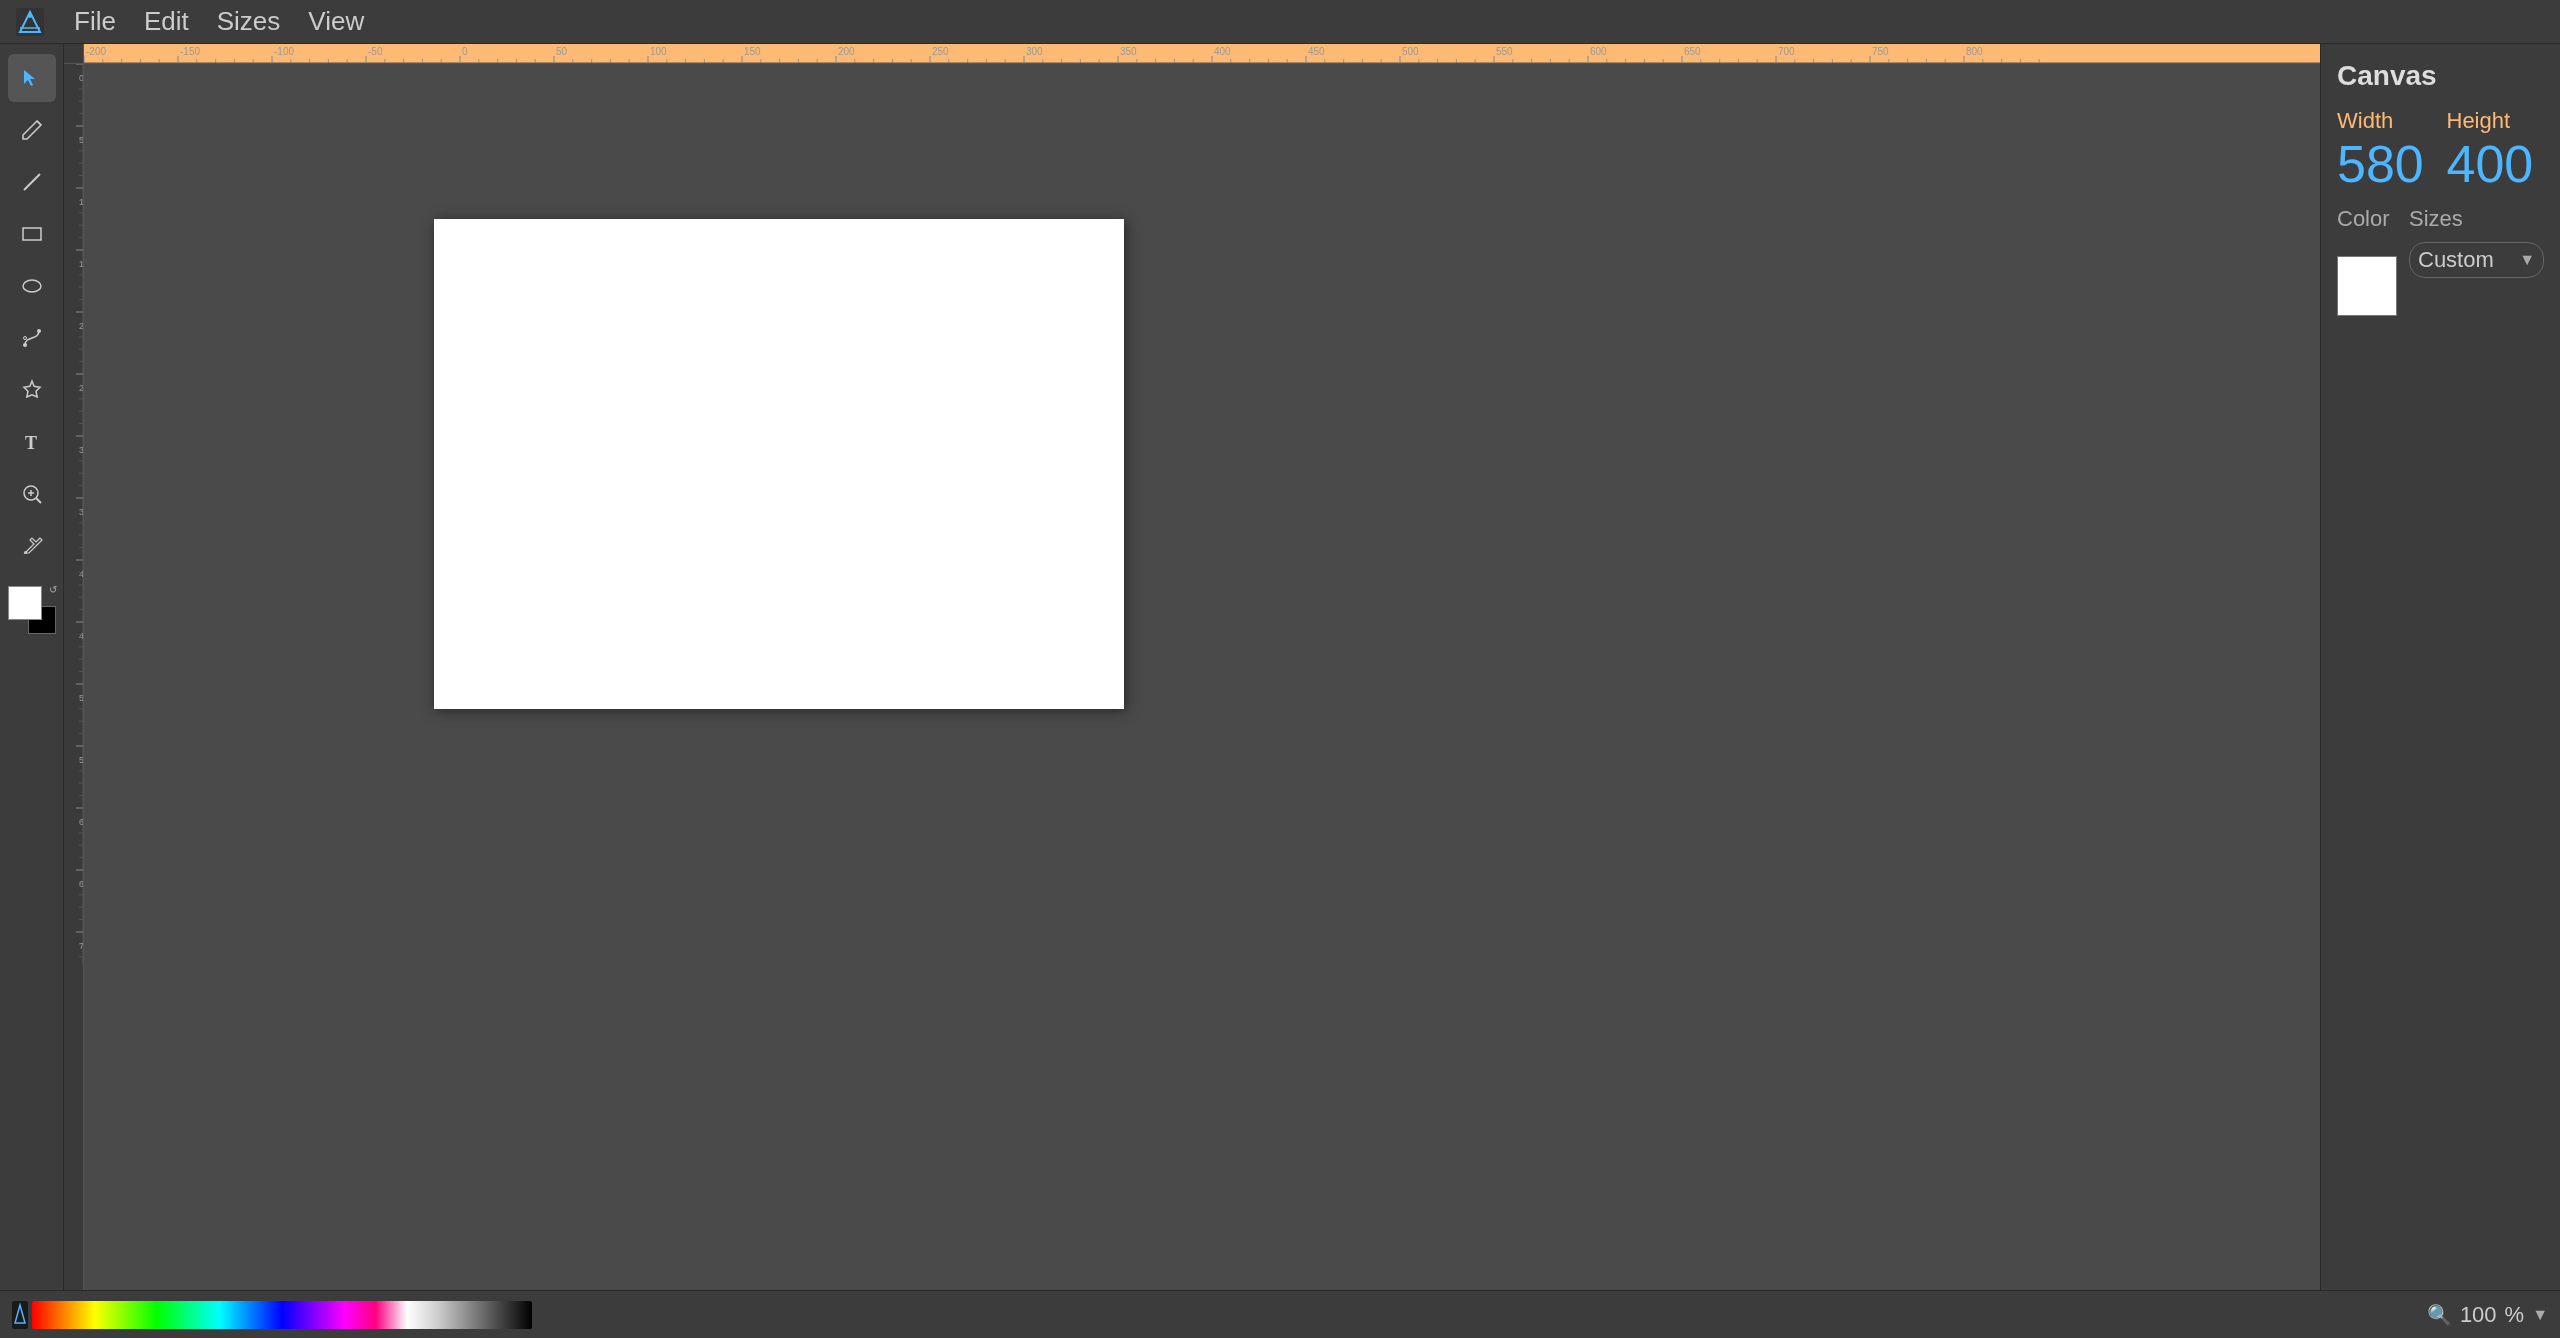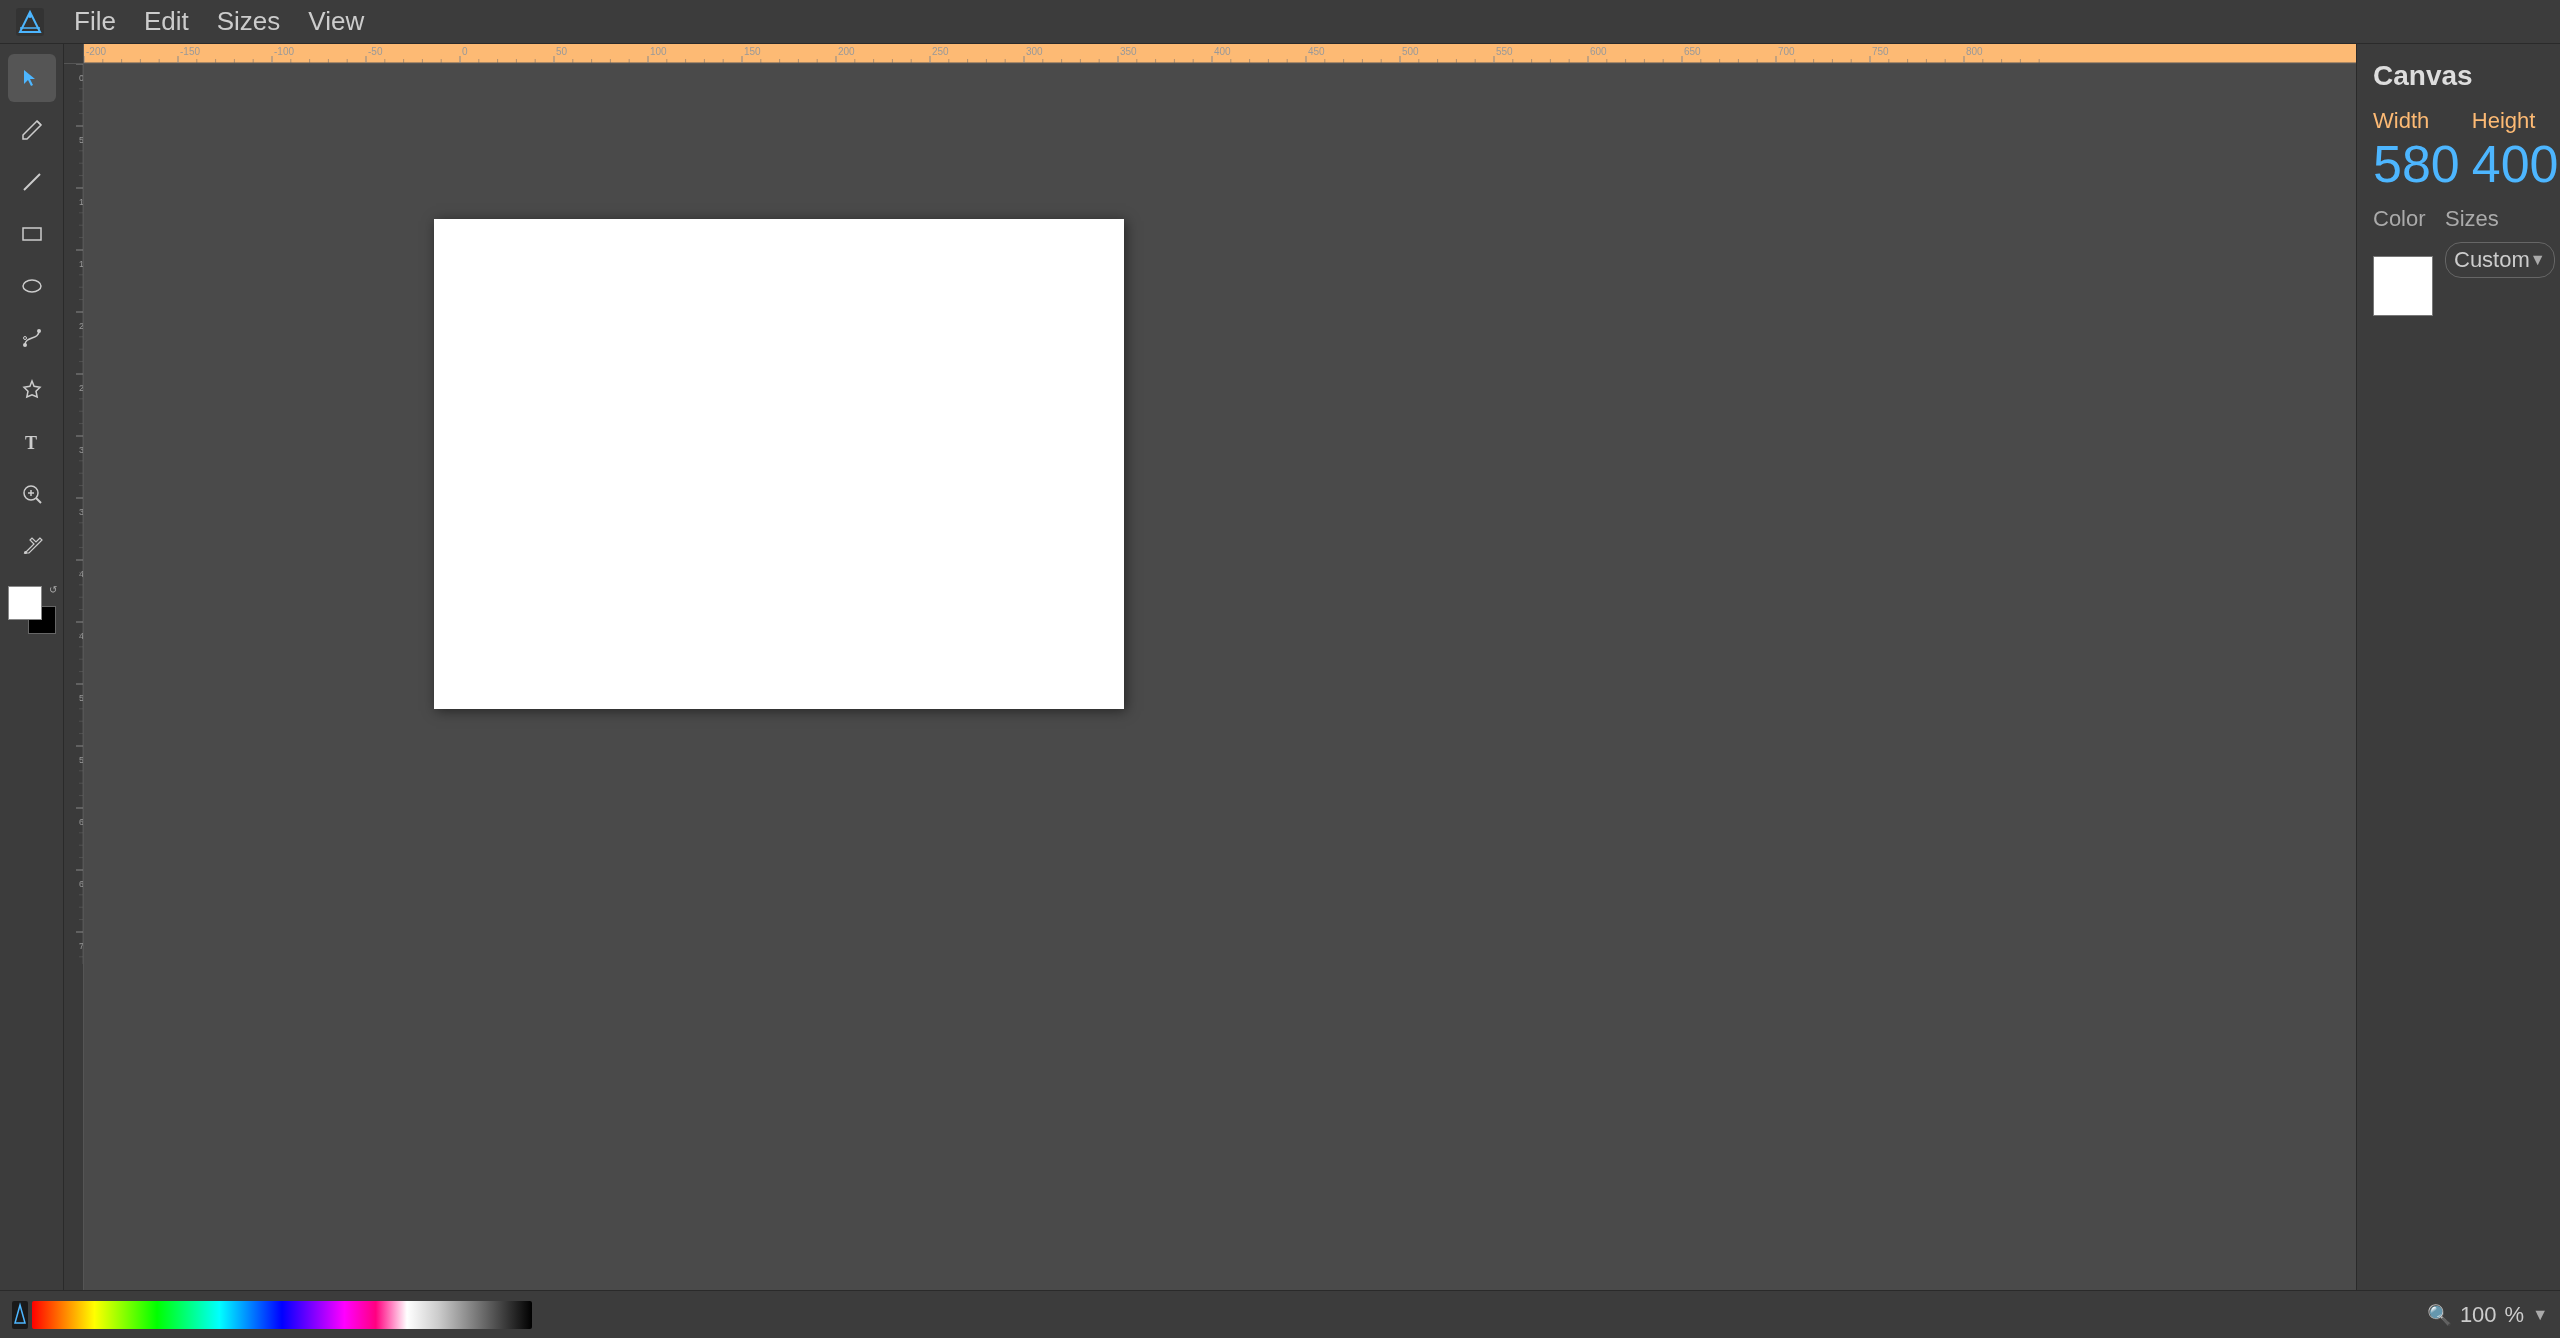--- a/index.html
+++ b/index.html
@@ -130,21 +130,21 @@
       top: 155px;
       left: 350px;
       width: 690px;
       height: 490px;
       background: white;
       box-shadow: 2px 2px 12px rgba(0,0,0,0.5);
     }
 
     
     .right-panel {
-      width: 204px;
+      width: 240px;
       background: #3c3c3c;
       border-left: 1px solid #2a2a2a;
       padding: 16px;
       flex-shrink: 0;
       display: flex;
       flex-direction: column;
       gap: 0;
     }
     .panel-title {
       font-size: 28px;

